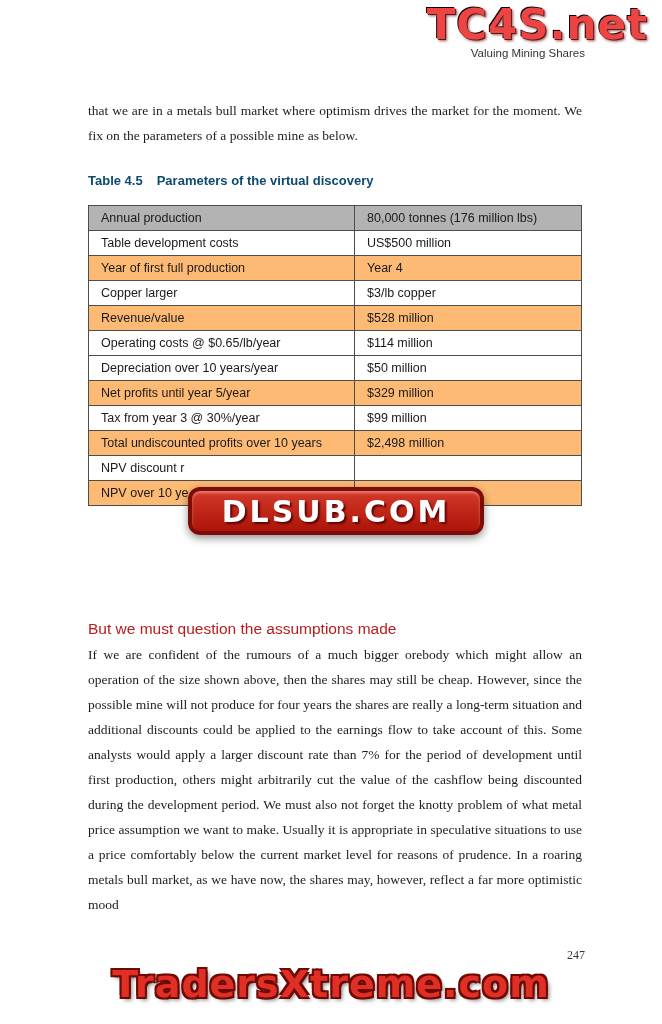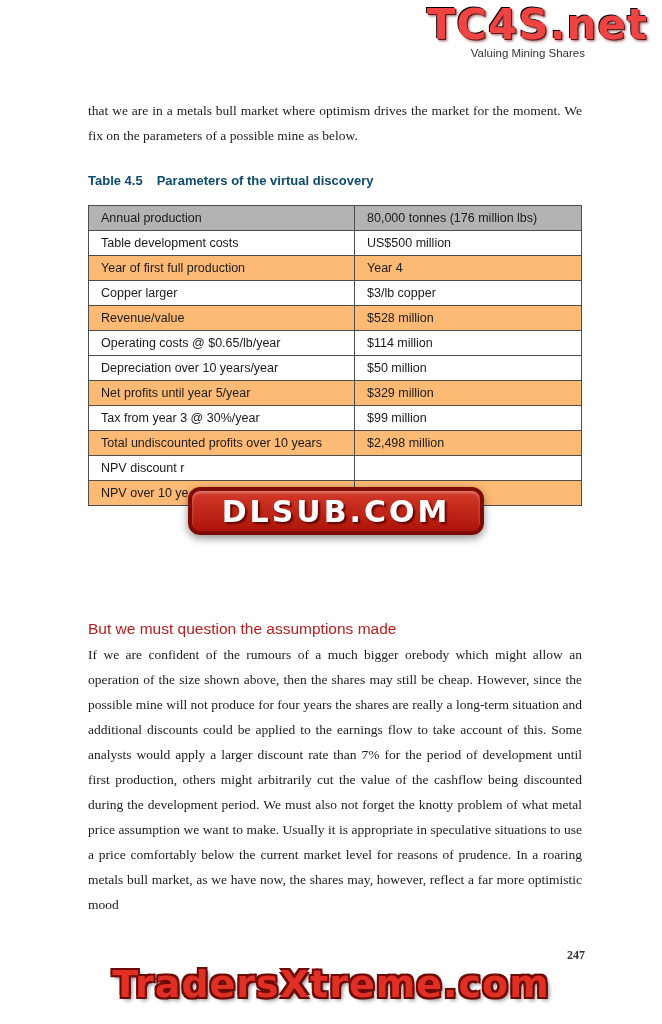--- a/index.html
+++ b/index.html
@@ -62,21 +62,21 @@
     font:400 15.5px "Liberation Sans", sans-serif; color:#b91c1c;
   }
   .bodytext {
     position:absolute; left:88px; top:642px; width:494px;
     font-size:13.5px; line-height:25px; text-align:justify; margin:0;
   }
 
   
   .pagenum {
     position:absolute; top:948px; right:77px;
-    font-size:12px; color:#333;font-weight:bold;
+    font-size:12px; color:#333;
   }
   .footer-logo {
     position:absolute; top:962px; left:0; right:0; text-align:center;
     font:900 38px "DejaVu Sans", sans-serif; letter-spacing:1px;
     color:#e02f24;
     text-shadow:
       -2px -2px 0 #6e0a06, 2px -2px 0 #6e0a06,
       -2px  2px 0 #6e0a06, 2px  2px 0 #6e0a06,
        3px  3px 4px rgba(0,0,0,.5);
   }

